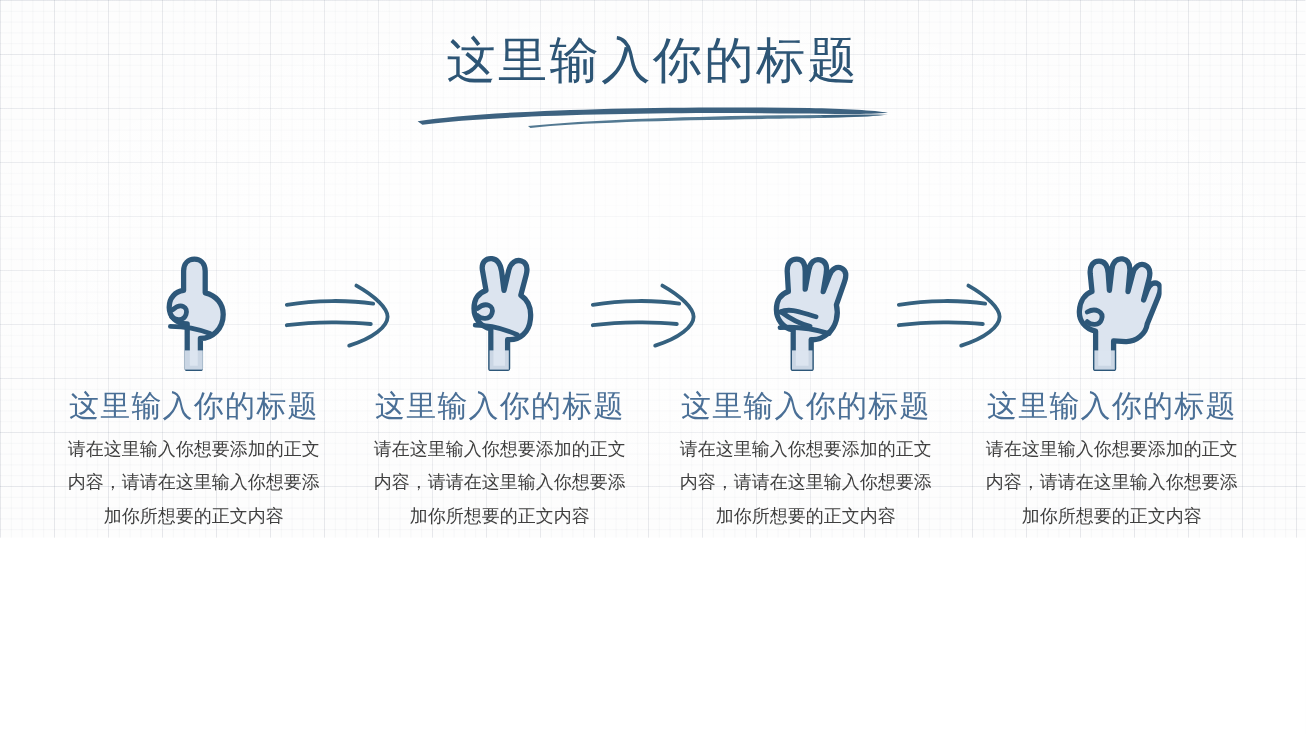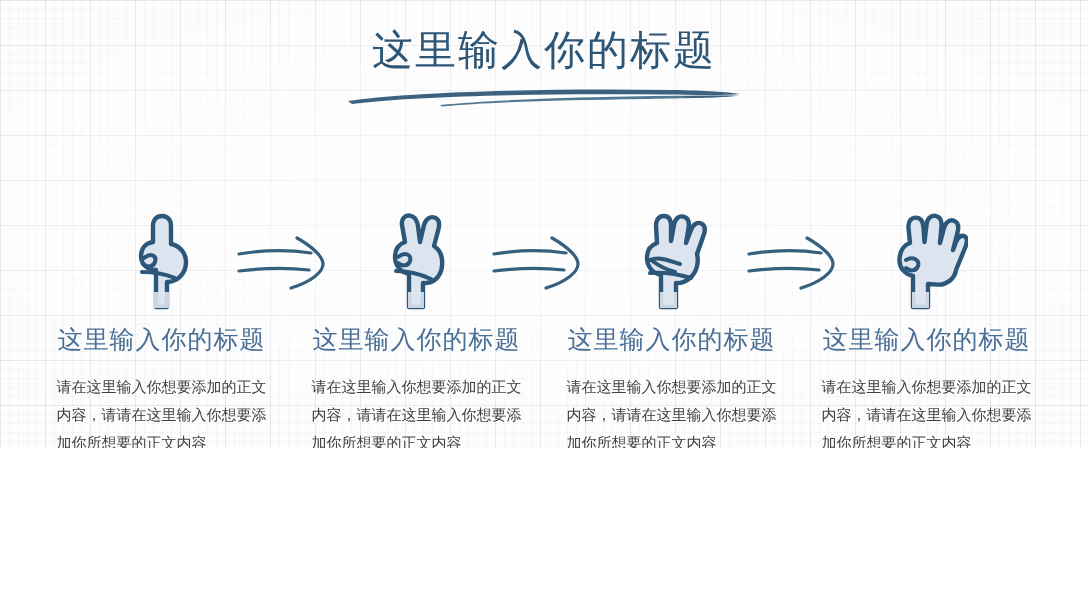--- a/index.html
+++ b/index.html
@@ -96,25 +96,26 @@
   }
   .step-head {
     margin-top: 14px;
     font-size: 25px;
     line-height: 1.25;
     color: #4a6f96;
     letter-spacing: 1px;
     white-space: nowrap;
   }
   .step-body {
-    margin-top: 18px;
+    margin-top: 6px;
     width: 210px;
     font-size: 15px;
     line-height: 1.85;
     color: #3f3f3f;
+    text-align: center;
   }
 
   
   .arrow {
     position: absolute;
     top: 233px;
     width: 110px;
     height: 60px;
   }
   .arrow-1 { left: 235px; }

